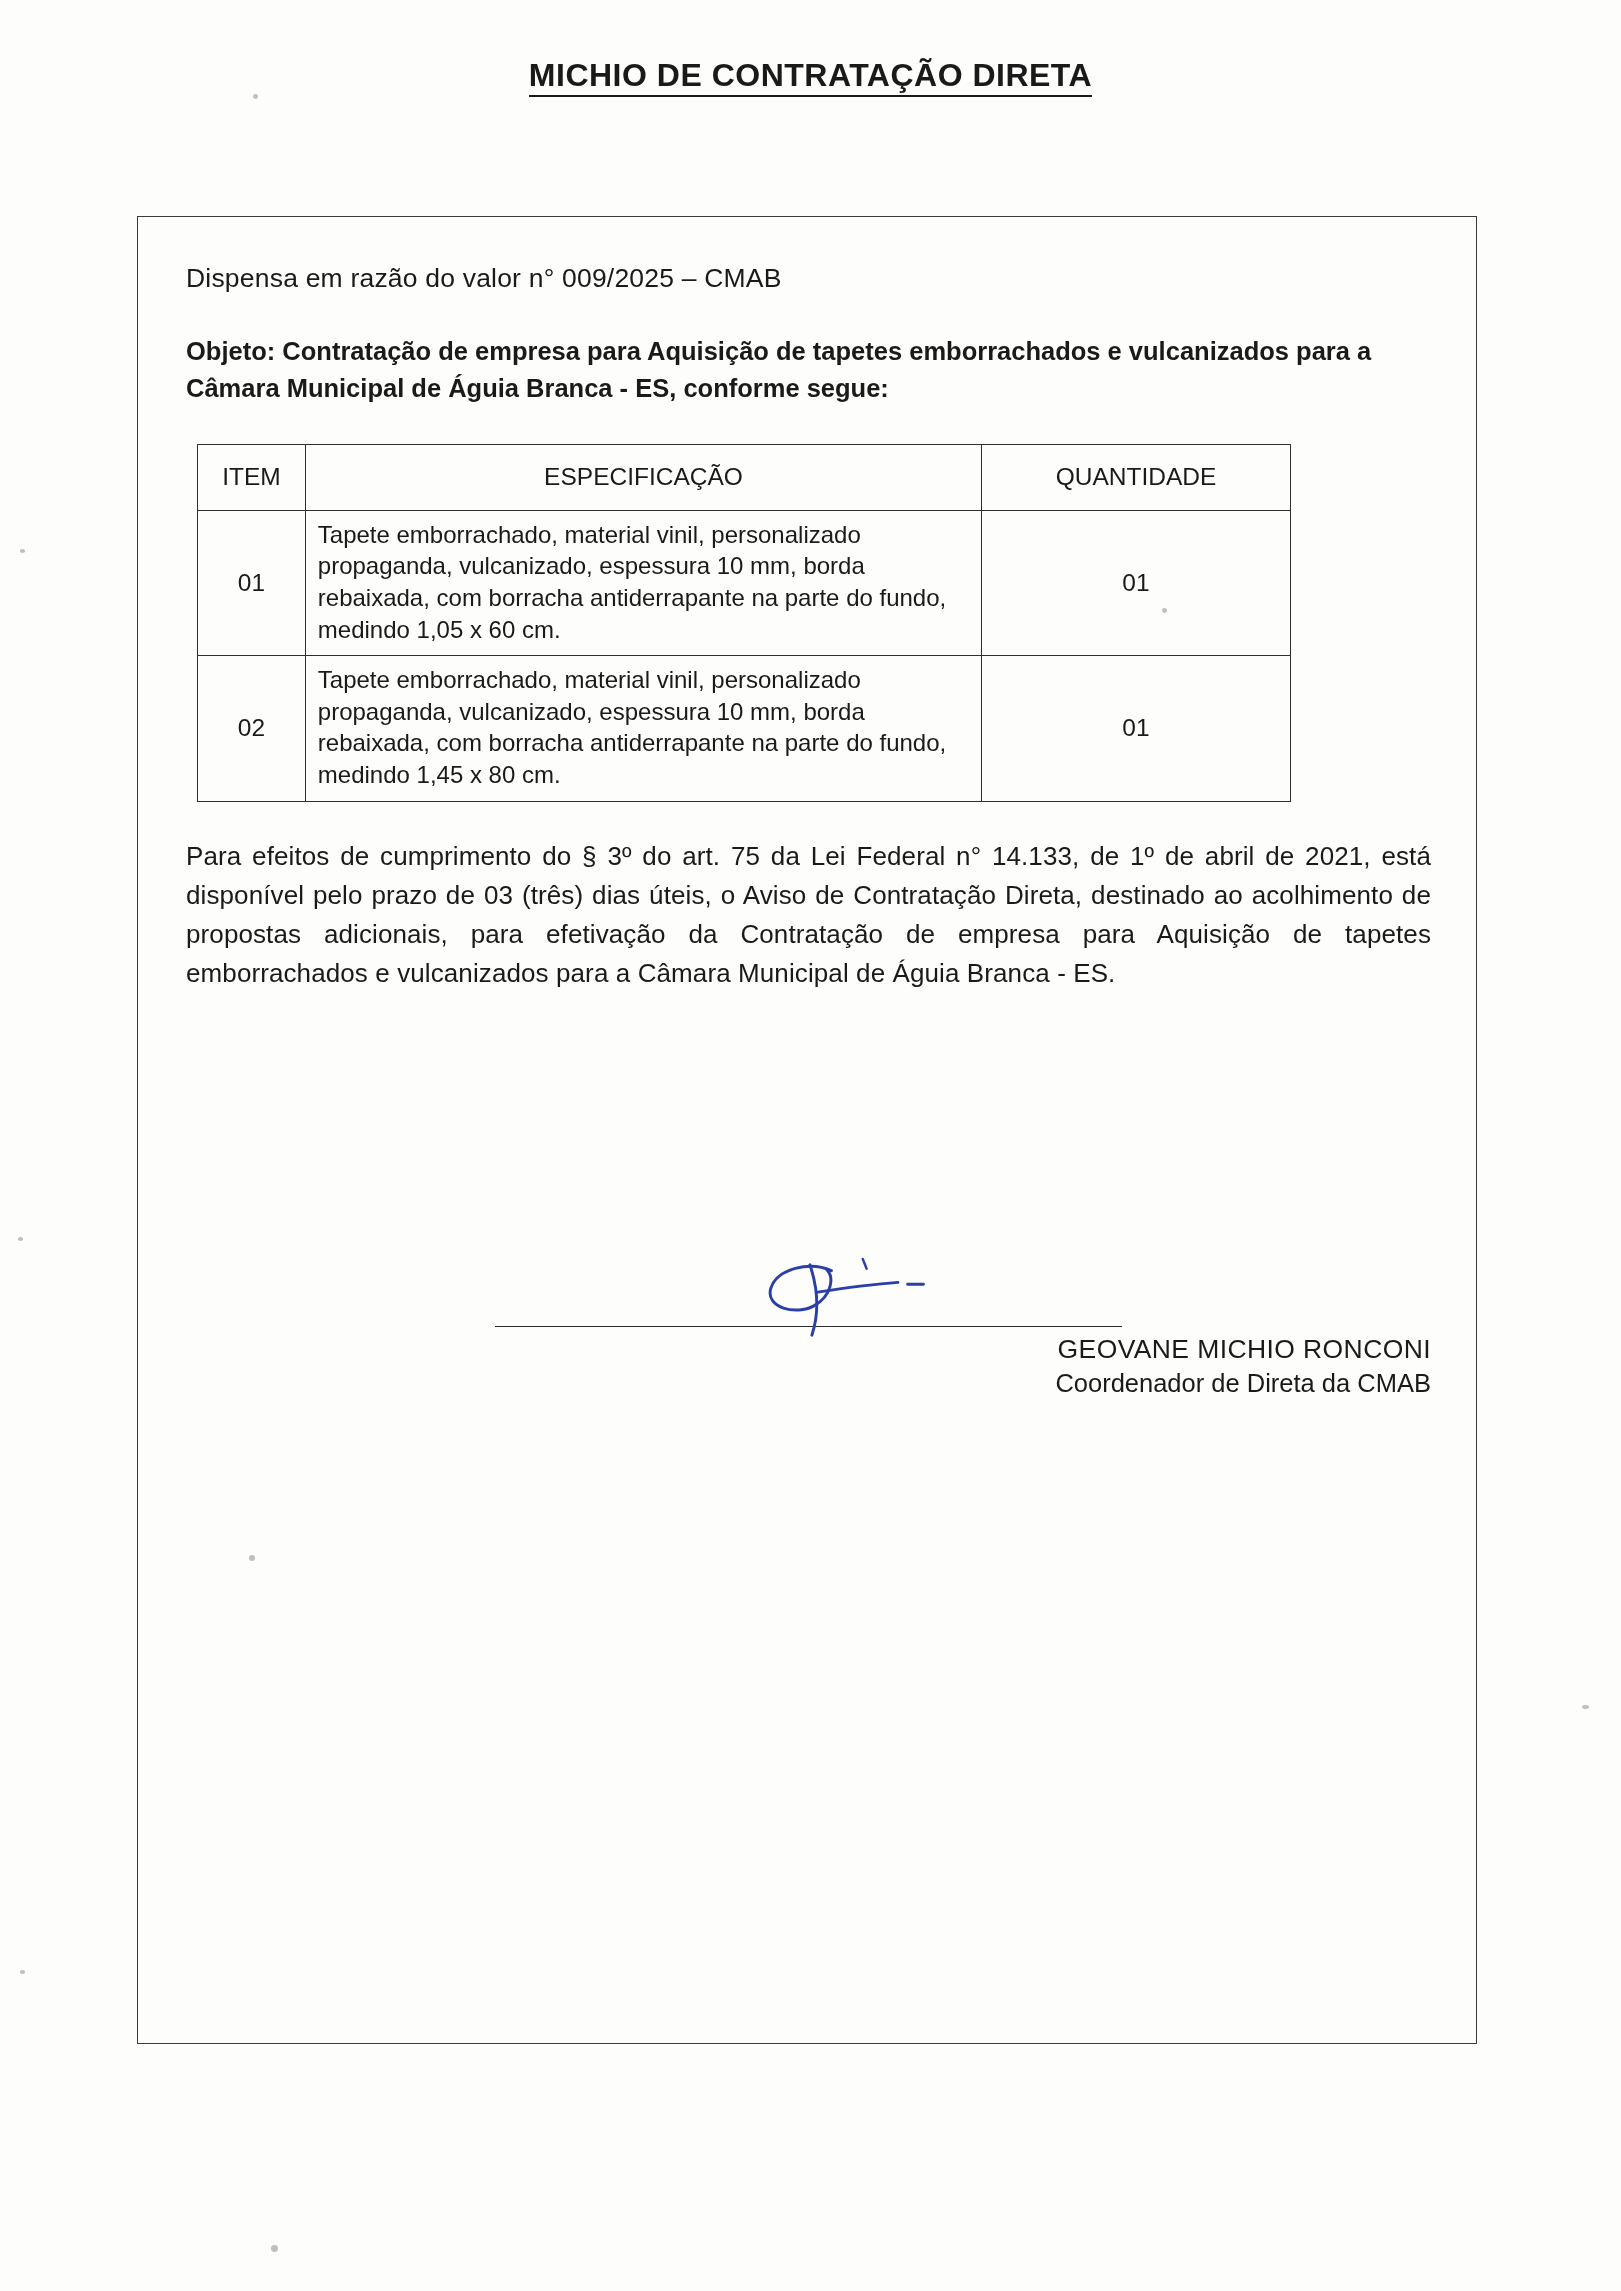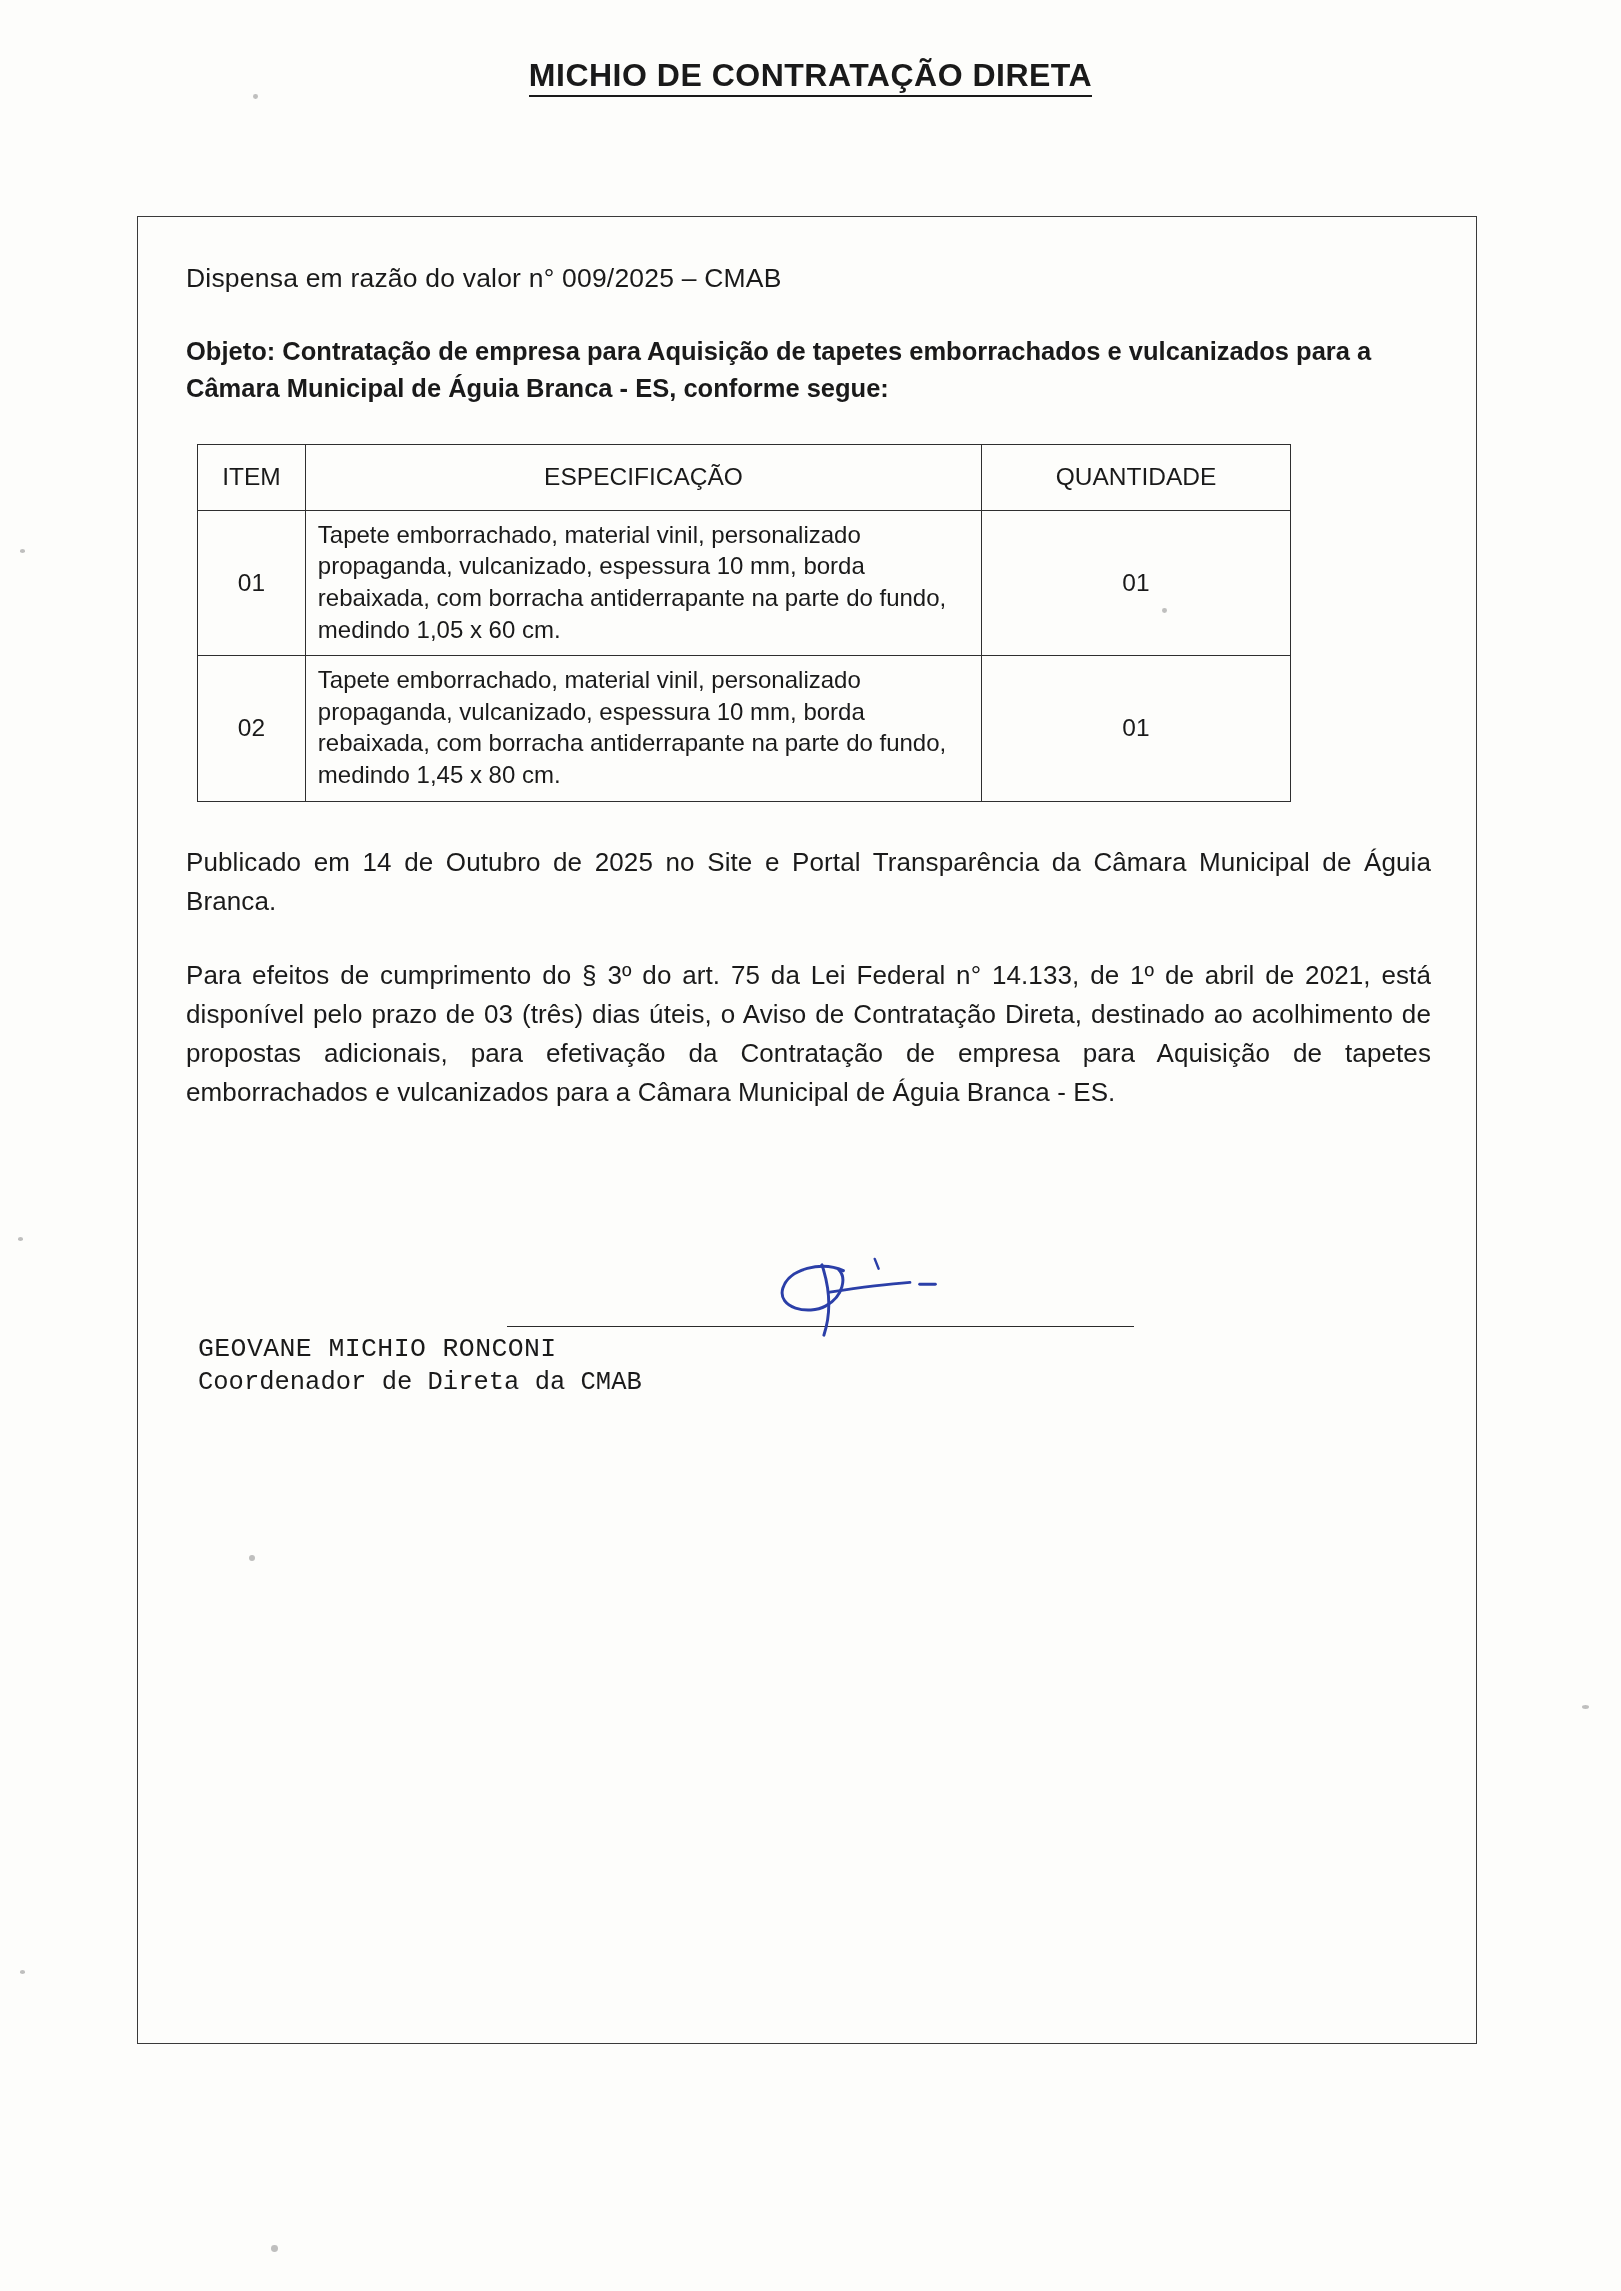--- a/index.html
+++ b/index.html
@@ -112,25 +112,24 @@
     font-size: 26px;
     line-height: 1.5;
     text-align: justify;
     margin-top: 35px;
     letter-spacing: 0.1px;
   }
   .para.first { margin-top: 41px; }
 
   .sig-block {
     position: absolute;
-    left: 12px;
+    left: 0;
     top: 1063px;
     width: 1245px;
-    text-align: left;
-    font-family: Liberation Mono, monospace;
+    text-align: right;
   }
   .sig-line {
     width: 627px;
     margin: 0 auto;
     border-top: 1.7px solid #2b2b2b;
   }
   .sig-name {
     font-size: 26.5px;
     margin-top: 6.9px;
     letter-spacing: 0.4px;
@@ -195,21 +194,20 @@
           <td class="qtd">01</td>
         </tr>
         <tr>
           <td class="item-num">02</td>
           <td class="espec">Tapete emborrachado, material vinil, personalizado propaganda, vulcanizado, espessura 10 mm, borda rebaixada, com borracha antiderrapante na parte do fundo, medindo 1,45 x 80 cm.</td>
           <td class="qtd">01</td>
         </tr>
       </tbody>
     </table>
 
-    <div class="para first">Publicado em 14 de Outubro de 2025 no Site e Portal Transparência da Câmara Municipal de Águia Branca.</div>
     <div class="para">Para efeitos de cumprimento do § 3º do art. 75 da Lei Federal n° 14.133, de 1º de abril de 2021, está disponível pelo prazo de 03 (três) dias úteis, o Aviso de Contratação Direta, destinado ao acolhimento de propostas adicionais, para efetivação da Contratação de empresa para Aquisição de tapetes emborrachados e vulcanizados para a Câmara Municipal de Águia Branca - ES.</div>
 
     <div class="sig-block">
       <div class="signature-mark">
         <svg width="225" height="88" viewBox="0 0 230 90" fill="none" xmlns="http://www.w3.org/2000/svg">
           <path d="M118 16 C96 6, 62 14, 56 34 C50 54, 82 62, 100 52 C118 42, 122 22, 112 14" stroke="#2b3fa8" stroke-width="3" fill="none" stroke-linecap="round"></path>
           <path d="M96 10 C104 34, 106 58, 98 82" stroke="#2b3fa8" stroke-width="3" fill="none" stroke-linecap="round"></path>
           <path d="M104 38 C130 34, 158 30, 186 28" stroke="#2b3fa8" stroke-width="3" fill="none" stroke-linecap="round"></path>
           <path d="M196 30 L212 30" stroke="#2b3fa8" stroke-width="3" stroke-linecap="round"></path>
           <path d="M150 4 L154 14" stroke="#2b3fa8" stroke-width="2.5" stroke-linecap="round"></path>

